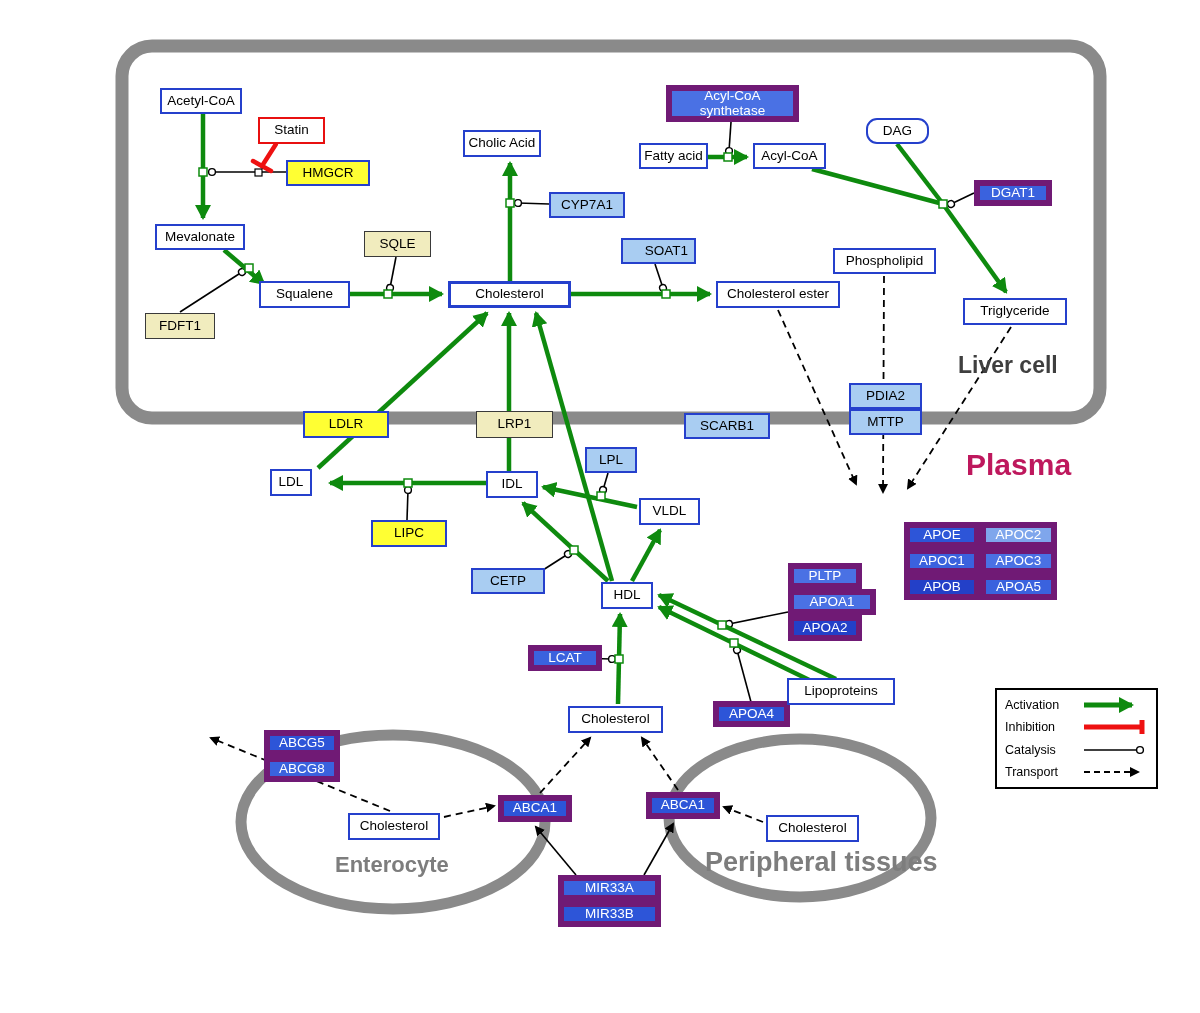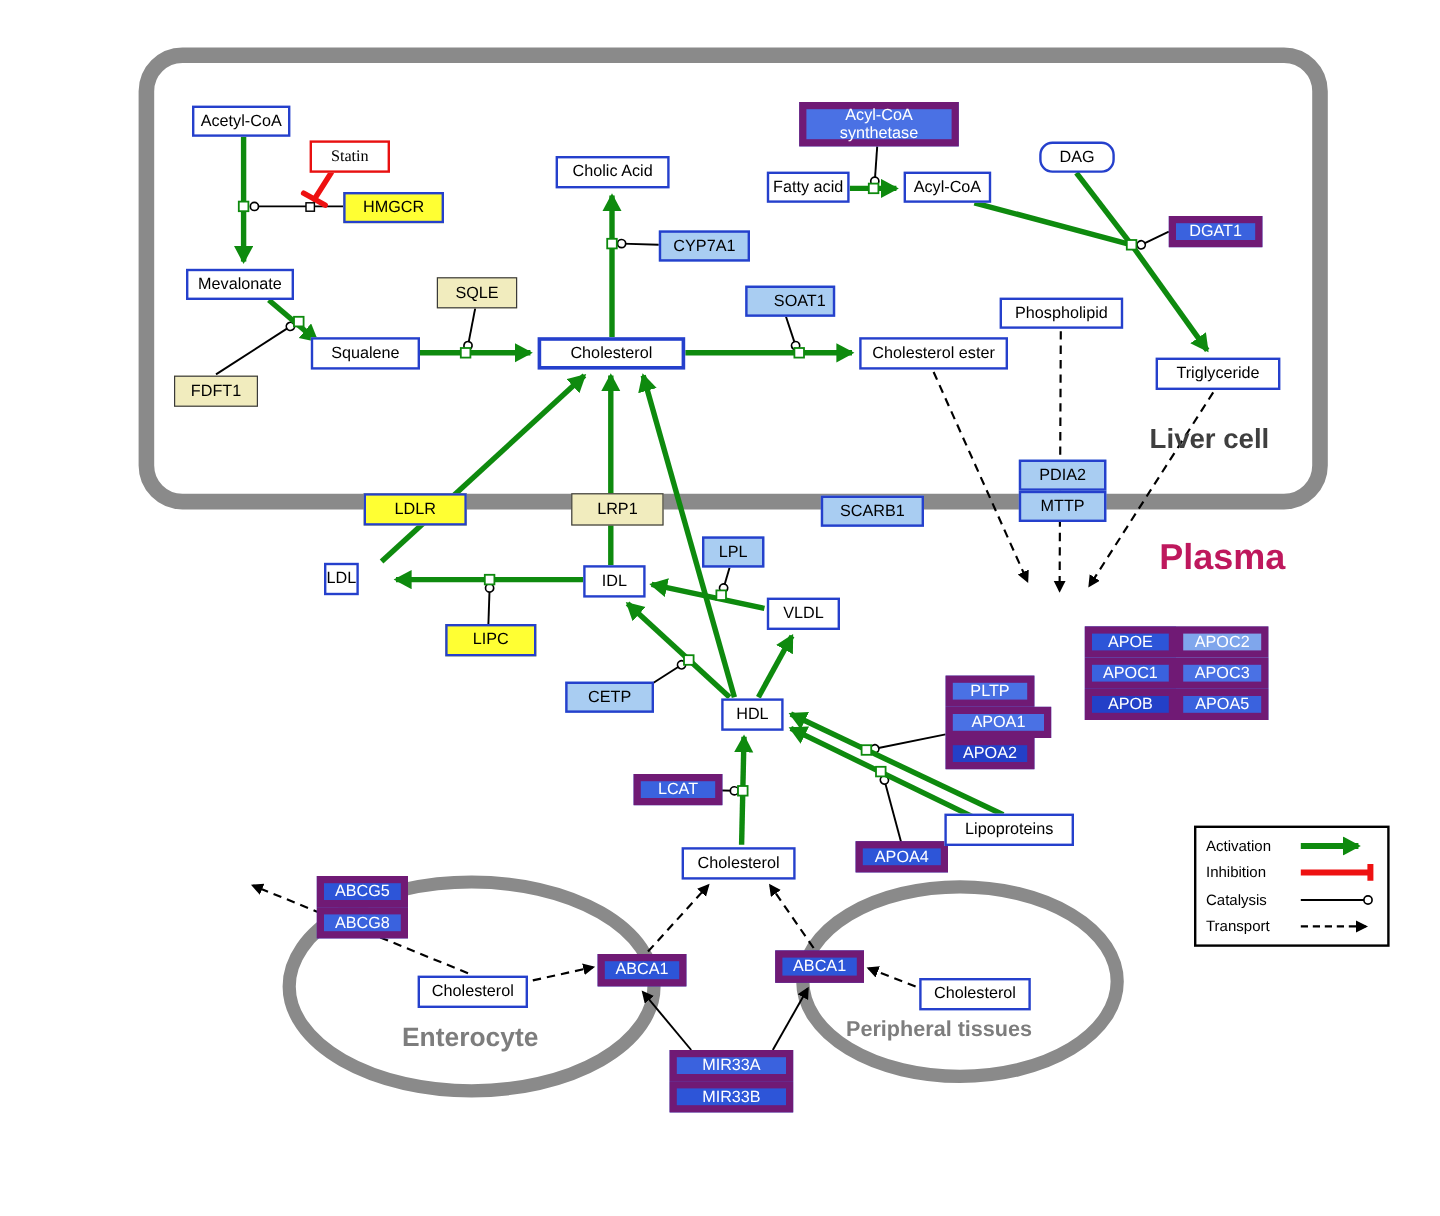--- a/index.html
+++ b/index.html
@@ -15,21 +15,21 @@
   .met-strong { border-width:3px; }
   .yellow    { background:#ffff33; }
   .paleyellow{ background:#f1ecbe; border:1.5px solid #3a3a3a; }
   .lightblue { background:#a9cdf2; }
   .blue      { color:#fff; border:6px solid #701a75; }
   .b-dark  { background:#2340c8; }
   .b-mid   { background:#3a62de; }
   .b-royal { background:#2d55d8; }
   .b-soft  { background:#4a71e4; }
   .b-light { background:#7fa6ec; }
-  .redborder { border:2.5px solid #e81010;font-family:Liberation Serif, serif; }
+  .redborder { border:2.5px solid #e81010; }
   .region-label { position:absolute; font-weight:bold; color:#6e6e6e; z-index:2; white-space:nowrap; }
   .legend {
     position:absolute; left:995px; top:688px; width:163px; height:101px;
     border:2px solid #000; background:#fff; z-index:3; box-sizing:border-box;
     display:flex; flex-direction:column; justify-content:space-around; padding:4px 8px;
   }
   .legend-row { display:flex; align-items:center; justify-content:space-between; font-size:12.5px; color:#000; }
   .legend-row svg { flex:none; }
 </style>
 </head>
@@ -133,49 +133,49 @@
       <rect x="615" y="655" width="8" height="8"></rect>
       <rect x="718" y="621" width="8" height="8"></rect>
       <rect x="730" y="639" width="8" height="8"></rect>
       <rect x="255" y="169" width="7" height="7" stroke="#000" stroke-width="1.2"></rect>
     </g>
   </svg>
 
   <div class="region-label" style="left:958px; top:352px; font-size:23px; color:#3f3f3f;">Liver cell</div>
   <div class="region-label" style="left:966px; top:448px; font-size:30px; color:#be185d;">Plasma</div>
   <div class="region-label" style="left:335px; top:852px; font-size:22px; color:#7d7d7d;">Enterocyte</div>
-  <div class="region-label" style="left:705px; top:847px; font-size:18px; color:#7d7d7d;">Peripheral tissues</div>
+  <div class="region-label" style="left:705px; top:847px; font-size:27px; color:#7d7d7d;">Peripheral tissues</div>
 
   <div class="node" style="left:160px; top:88px; width:82px; height:26px;">Acetyl-CoA</div>
   <div class="node redborder" style="left:258px; top:117px; width:67px; height:27px;">Statin</div>
   <div class="node yellow" style="left:286px; top:160px; width:84px; height:26px;">HMGCR</div>
   <div class="node" style="left:155px; top:224px; width:90px; height:26px;">Mevalonate</div>
   <div class="node paleyellow" style="left:145px; top:313px; width:70px; height:26px;">FDFT1</div>
   <div class="node" style="left:259px; top:281px; width:91px; height:27px;">Squalene</div>
   <div class="node paleyellow" style="left:364px; top:231px; width:67px; height:26px;text-align:center;">SQLE</div>
   <div class="node met-strong" style="left:448px; top:281px; width:123px; height:27px;">Cholesterol</div>
-  <div class="node" style="left:463px; top:130px; width:95px; height:27px;">Cholic Acid</div>
+  <div class="node" style="left:463px; top:130px; width:78px; height:27px;">Cholic Acid</div>
   <div class="node lightblue" style="left:549px; top:192px; width:76px; height:26px;">CYP7A1</div>
   <div class="node lightblue" style="left:621px; top:238px; width:75px; height:26px;padding-left:16px;">SOAT1</div>
   <div class="node" style="left:716px; top:281px; width:124px; height:27px;">Cholesterol ester</div>
   <div class="node blue b-soft" style="left:666px; top:85px; width:133px; height:37px; padding:0 20px;">Acyl-CoA synthetase</div>
   <div class="node" style="left:639px; top:143px; width:69px; height:26px;">Fatty acid</div>
   <div class="node" style="left:753px; top:143px; width:73px; height:26px;">Acyl-CoA</div>
   <div class="node" style="left:866px; top:118px; width:63px; height:26px;border-radius:11px;">DAG</div>
   <div class="node blue b-mid" style="left:974px; top:180px; width:78px; height:26px;">DGAT1</div>
   <div class="node" style="left:833px; top:248px; width:103px; height:26px;">Phospholipid</div>
   <div class="node" style="left:963px; top:298px; width:104px; height:27px;">Triglyceride</div>
 
   <div class="node yellow" style="left:303px; top:411px; width:86px; height:27px;">LDLR</div>
   <div class="node paleyellow" style="left:476px; top:411px; width:77px; height:27px;">LRP1</div>
   <div class="node lightblue" style="left:684px; top:413px; width:86px; height:26px;">SCARB1</div>
   <div class="node lightblue" style="left:849px; top:383px; width:73px; height:26px;">PDIA2</div>
   <div class="node lightblue" style="left:849px; top:409px; width:73px; height:26px;">MTTP</div>
 
-  <div class="node" style="left:270px; top:469px; width:29px; height:27px;">LDL</div>
+  <div class="node" style="left:270px; top:469px; width:42px; height:27px;">LDL</div>
   <div class="node" style="left:486px; top:471px; width:52px; height:27px;">IDL</div>
   <div class="node lightblue" style="left:585px; top:447px; width:52px; height:26px;">LPL</div>
   <div class="node" style="left:639px; top:498px; width:61px; height:27px;">VLDL</div>
   <div class="node yellow" style="left:371px; top:520px; width:76px; height:27px;">LIPC</div>
   <div class="node lightblue" style="left:471px; top:568px; width:74px; height:26px;">CETP</div>
   <div class="node" style="left:601px; top:582px; width:52px; height:27px;">HDL</div>
   <div class="node blue b-mid" style="left:528px; top:645px; width:74px; height:26px;">LCAT</div>
   <div class="node blue b-soft" style="left:788px; top:563px; width:74px; height:26px;">PLTP</div>
   <div class="node blue b-soft" style="left:788px; top:589px; width:88px; height:26px;">APOA1</div>
   <div class="node blue b-dark" style="left:788px; top:615px; width:74px; height:26px;">APOA2</div>

